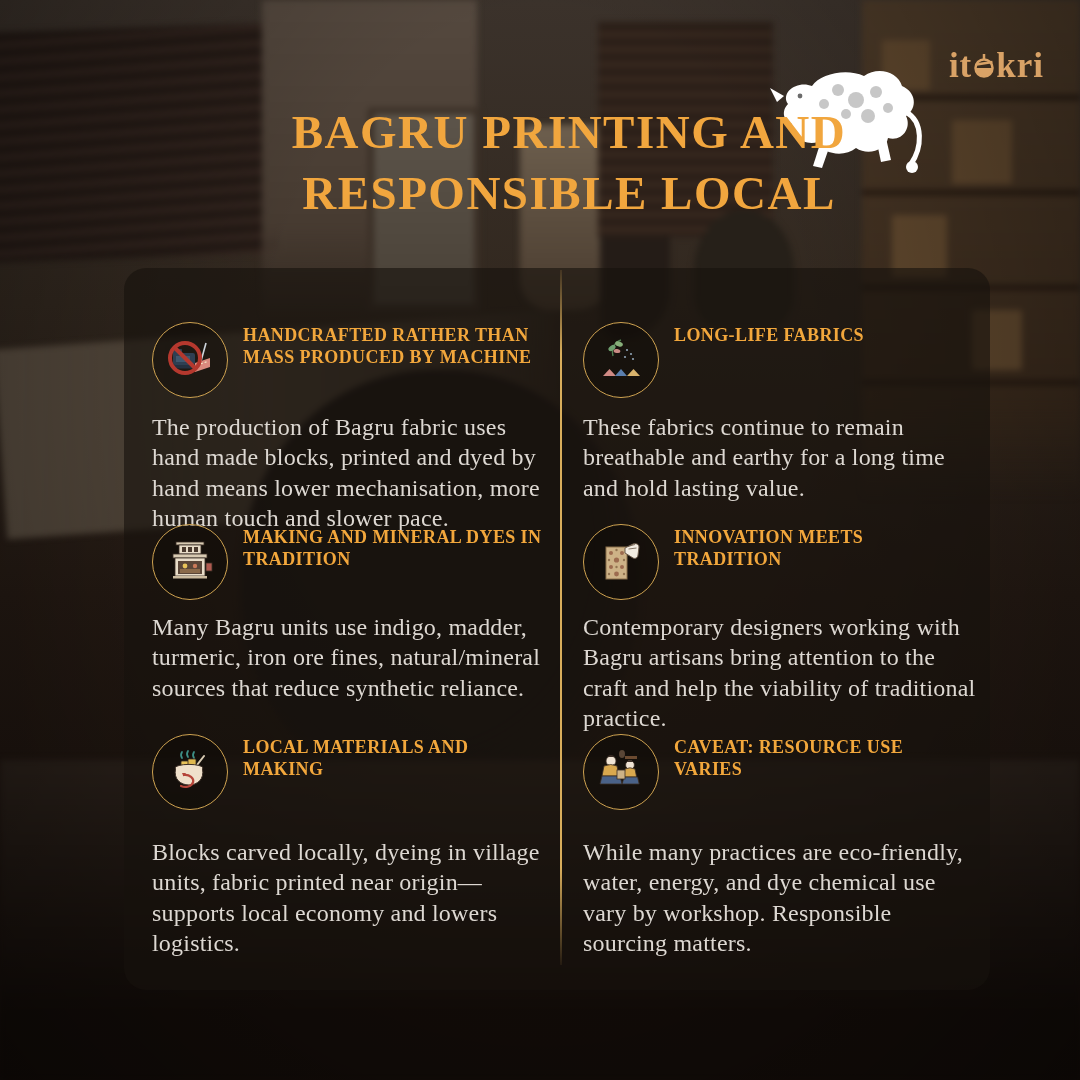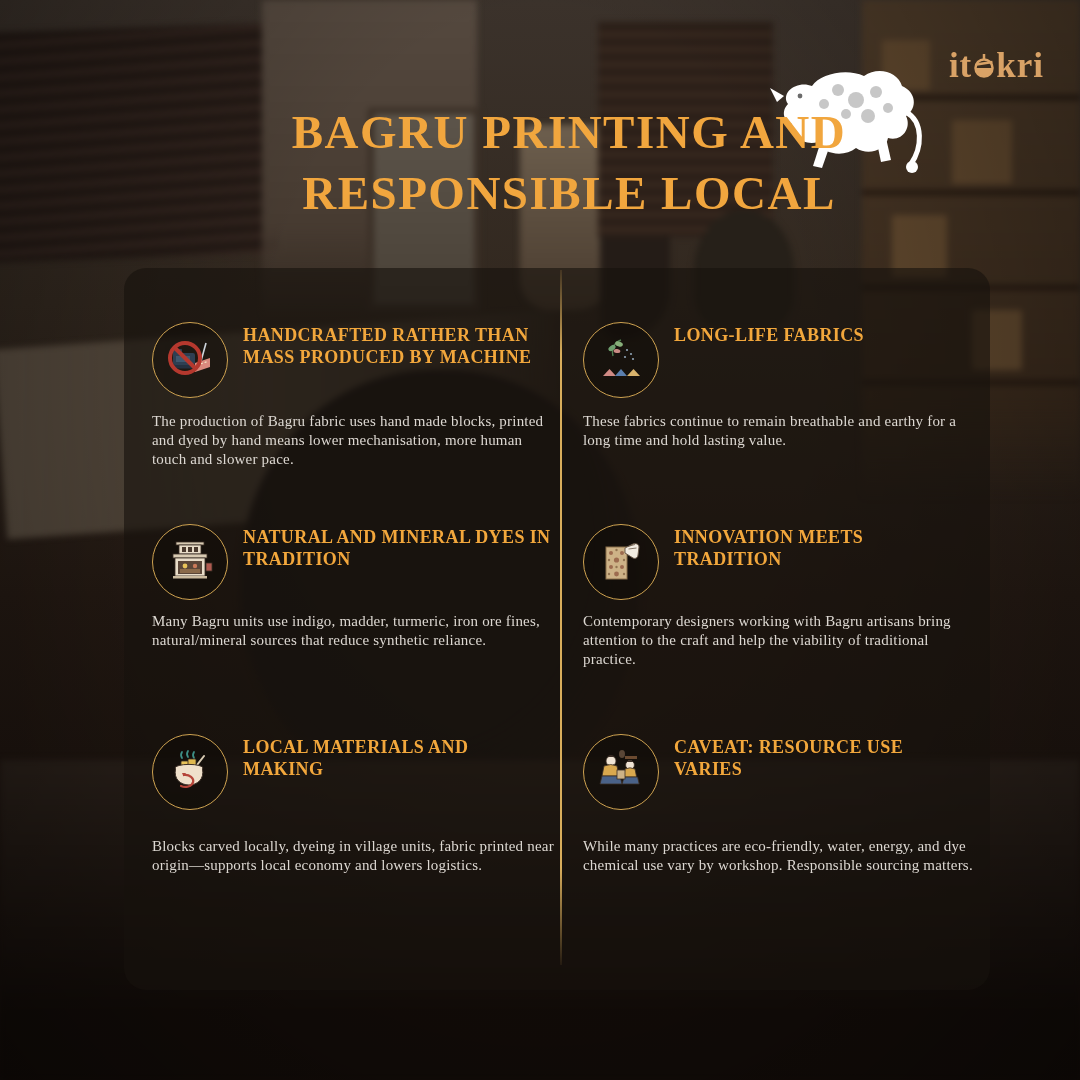--- a/index.html
+++ b/index.html
@@ -56,21 +56,21 @@
   .cell-l{left:28px;width:402px;}
   .cell-r{left:459px;width:398px;}
   .row1{top:54px;} .row2{top:256px;} .row3{top:466px;}
   .cell-head{display:flex;align-items:flex-start;gap:15px;min-height:74px;}
   .icon-circle{flex:0 0 auto;width:74px;height:74px;border-radius:50%;
     border:1.5px solid #cfa351;background:rgba(8,6,4,0.35);
     display:flex;align-items:center;justify-content:center;}
   .heading{margin:3px 0 0 0;color:#f2a73c;font-size:18px;font-weight:bold;
     line-height:1.22;letter-spacing:0.4px;max-width:310px;}
   .cell-r .heading{max-width:300px;}
-  .body-text{margin:0;color:#ddd8d2;font-size:15px;line-height:1.27;letter-spacing:0.2px;}
+  .body-text{margin:0;color:#ddd8d2;font-size:24px;line-height:1.27;letter-spacing:0.2px;}
   .row1 .body-text{margin-top:14px;}
   .row2 .body-text{margin-top:12px;}
   .row3 .body-text{margin-top:27px;}
 </style>
 </head>
 <body>
 
 <div class="canvas">
 
   <div class="bg-layer">
@@ -191,21 +191,21 @@
             <rect x="7" y="16" width="34" height="4" fill="#d8cab2" stroke="#3a2d25" stroke-width="0.8"></rect>
             <rect x="9" y="20" width="30" height="18" fill="#e8dcc8" stroke="#3a2d25" stroke-width="0.8"></rect>
             <rect x="12" y="23" width="24" height="13" fill="#5a4638"></rect>
             <circle cx="19" cy="28" r="2.4" fill="#e8c35a"></circle>
               <circle cx="29" cy="28" r="2.2" fill="#c97a5a"></circle>
             <rect x="14" y="31" width="20" height="4" fill="#8a6a4a"></rect>
             <rect x="40" y="25" width="6" height="8" fill="#b05a50" stroke="#3a2d25" stroke-width="0.8"></rect>
             <rect x="7" y="38" width="34" height="2.5" fill="#cbbb9f"></rect>
           </svg>
         </div>
-        <h3 class="heading">NATURAL AND MINERAL DYES IN TRADITION</h3>
+        <h3 class="heading">MAKING AND MINERAL DYES IN TRADITION</h3>
       </div>
       <p class="body-text">Many Bagru units use indigo, madder, turmeric, iron ore fines, natural/mineral sources that reduce synthetic reliance.</p>
     </div>
 
     <div class="cell cell-r row2">
       <div class="cell-head">
         <div class="icon-circle">
           <svg width="48" height="48" viewBox="0 0 48 48">
             <rect x="9" y="9" width="21" height="32" fill="#cdb287" stroke="#8a6f4a" stroke-width="1"></rect>
             <g fill="#9c6b4f">

